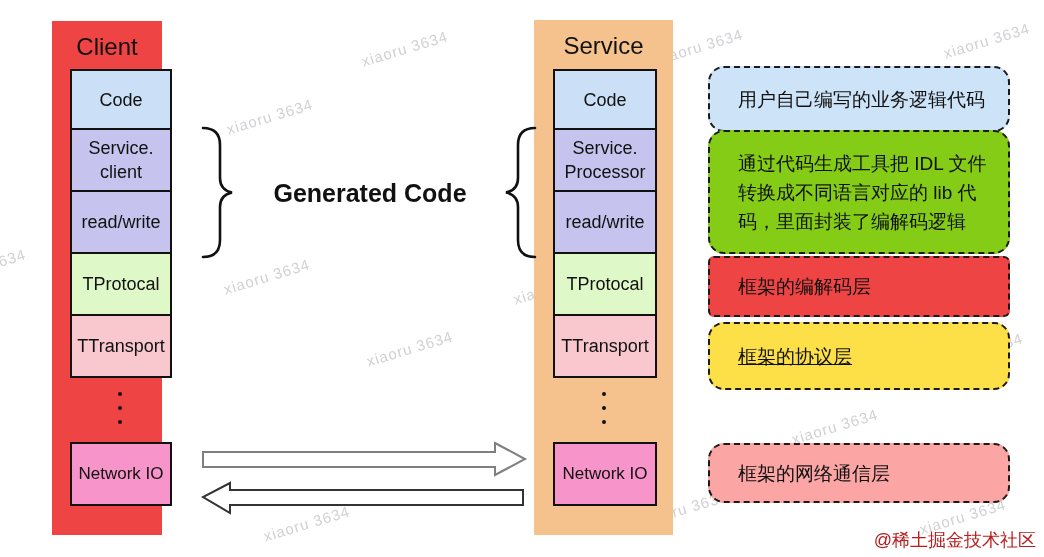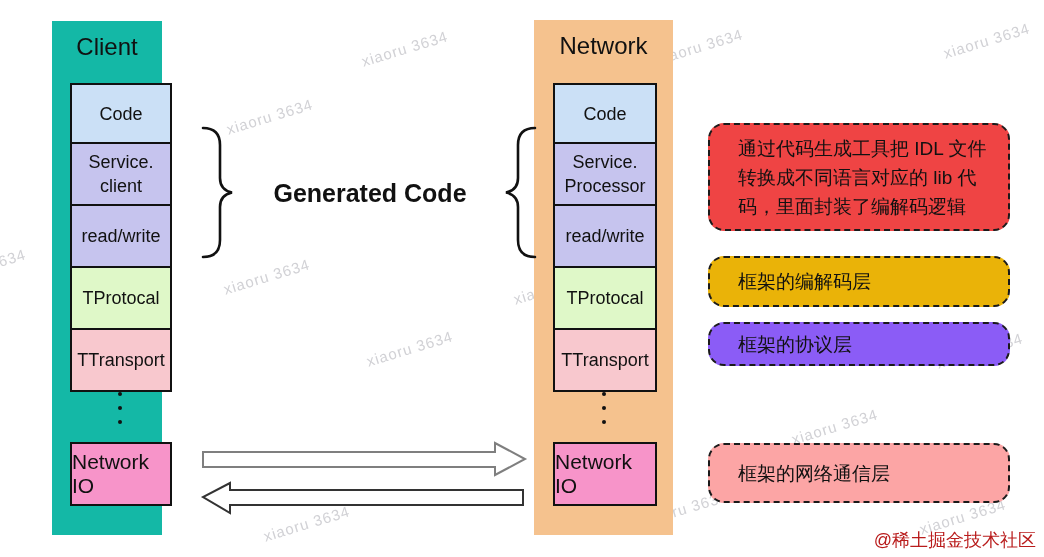--- a/index.html
+++ b/index.html
@@ -9,23 +9,23 @@
   
   .wm{position:absolute;font-size:15px;letter-spacing:1px;color:rgba(172,172,178,.55);
       transform:rotate(-17deg);white-space:nowrap;pointer-events:none;}
   
   .col{position:absolute;}
   .col-title{text-align:center;padding-top:13px;font-size:24px;line-height:1.1;}
   .stack{position:absolute;}
   .stack-box{box-sizing:border-box;width:100%;border:2px solid #111;display:flex;
              align-items:center;justify-content:center;text-align:center;font-size:18px;
              line-height:24px;white-space:pre-line;margin-top:-2px;}
-  .stack-box:first-child{margin-top:16px;text-align:center;}
+  .stack-box:first-child{margin-top:2px;text-align:center;}
   .netio{position:absolute;box-sizing:border-box;border:2px solid #111;display:flex;
-         align-items:center;justify-content:center;font-size:21px;}
+         align-items:center;justify-content:center;font-size:17px;}
   .dots{position:absolute;display:flex;flex-direction:column;gap:10px;}
   .dot{width:4px;height:4px;border-radius:50%;background:#111;}
   
   .gen-label{position:absolute;font-size:25px;text-align:center;font-weight:bold;}
   
   .ann{position:absolute;left:708px;width:302px;box-sizing:border-box;
        border:2px dashed #1a1a1a;border-radius:16px;display:flex;align-items:center;
        padding:0 14px 0 28px;font-size:19px;line-height:29px;white-space:pre-line;}
   
   .credit{position:absolute;top:528px;right:8px;font-size:18px;color:#b91c1c;}
@@ -43,40 +43,40 @@
   <span class="wm" style="left:222px;top:268px">xiaoru 3634</span>
   <span class="wm" style="left:512px;top:278px">xiaoru 3634</span>
   <span class="wm" style="left:365px;top:340px">xiaoru 3634</span>
   <span class="wm" style="left:935px;top:342px">xiaoru 3634</span>
   <span class="wm" style="left:790px;top:418px">xiaoru 3634</span>
   <span class="wm" style="left:72px;top:498px">xiaoru 3634</span>
   <span class="wm" style="left:262px;top:515px">xiaoru 3634</span>
   <span class="wm" style="left:640px;top:500px">xiaoru 3634</span>
   <span class="wm" style="left:918px;top:508px">xiaoru 3634</span>
 
-  <div class="col" style="left: 52px; top: 21px; width: 110px; height: 514px; background: #14b8a6;">
+  <div class="col" style="left: 52px; top: 21px; width: 110px; height: 514px; background: #ef4444;">
     <div class="col-title">Client</div>
     <div class="stack" style="left:18px;top:46px;width:102px">
       <div class="stack-box" style="height: 61px; background: rgb(203, 224, 246);">Code</div>
       <div class="stack-box" style="height: 64px; background: rgb(198, 196, 238);">Service.
 client</div>
       <div class="stack-box" style="height: 64px; background: rgb(198, 196, 238);">read/write</div>
       <div class="stack-box" style="height: 64px; background: rgb(223, 248, 200);">TProtocal</div>
       <div class="stack-box" style="height: 64px; background: rgb(248, 200, 206);">TTransport</div>
     </div>
     <div class="dots" style="left:66px;top:371px">
       <i class="dot"></i>
         <i class="dot"></i>
         <i class="dot"></i>
     </div>
     <div class="netio" style="left: 18px; top: 421px; width: 102px; height: 64px; background: rgb(247, 148, 201);">Network IO</div>
   </div>
 
   <div class="col" style="left: 534px; top: 20px; width: 139px; height: 515px; background: rgb(245, 194, 142);">
-    <div class="col-title">Network</div>
+    <div class="col-title">Service</div>
     <div class="stack" style="left:19px;top:47px;width:104px">
       <div class="stack-box" style="height: 61px; background: rgb(203, 224, 246);">Code</div>
       <div class="stack-box" style="height: 64px; background: rgb(198, 196, 238);">Service.
 Processor</div>
       <div class="stack-box" style="height: 64px; background: rgb(198, 196, 238);">read/write</div>
       <div class="stack-box" style="height: 64px; background: rgb(223, 248, 200);">TProtocal</div>
       <div class="stack-box" style="height: 64px; background: rgb(248, 200, 206);">TTransport</div>
     </div>
     <div class="dots" style="left:68px;top:372px">
       <i class="dot"></i>
@@ -93,22 +93,23 @@
     <path d="M37,8 Q20,8 20,25 L20,58 Q20,70 8,72.5 Q20,75 20,87 L20,120 Q20,137 37,137" stroke="#111" stroke-width="2.6" fill="none" stroke-linecap="round"></path>
   </svg>
 
   <div class="gen-label" style="left:245px;top:179px;width:250px">Generated Code</div>
 
   <svg class="abs" style="left:195px;top:435px" width="340" height="90" viewBox="0 0 340 90">
     <polygon points="8,17 300,17 300,8 330,24 300,40 300,32 8,32" fill="#ffffff" stroke="#7F7F7F" stroke-width="2"></polygon>
     <polygon points="328,55 35,55 35,48 8,62 35,78 35,70 328,70" fill="#ffffff" stroke="#333333" stroke-width="2"></polygon>
   </svg>
 
-  <div class="ann" style="top: 123px; height: 108px; background: #ef4444;">通过代码生成工具把 IDL 文件
+  <div class="ann" style="top: 66px; height: 66px; background: rgb(205, 227, 248);">用户自己编写的业务逻辑代码</div>
+  <div class="ann" style="top: 130px; height: 124px; background: #84cc16;">通过代码生成工具把 IDL 文件
 转换成不同语言对应的 lib 代
 码，里面封装了编解码逻辑</div>
-  <div class="ann" style="top: 256px; height: 51px; background: #eab308;">框架的编解码层</div>
-  <div class="ann" style="top: 322px; height: 44px; background: #8b5cf6;">框架的协议层</div>
+  <div class="ann" style="top: 256px; height: 61px; background: #ef4444; border-radius: 6px;">框架的编解码层</div>
+  <div class="ann" style="top: 322px; height: 68px; background: #fde047; text-decoration: underline;">框架的协议层</div>
   <div class="ann" style="top: 443px; height: 60px; background: #fca5a5;">框架的网络通信层</div>
 
   <div class="credit">@稀土掘金技术社区</div>
 
 </div>
 
 </body></html>

